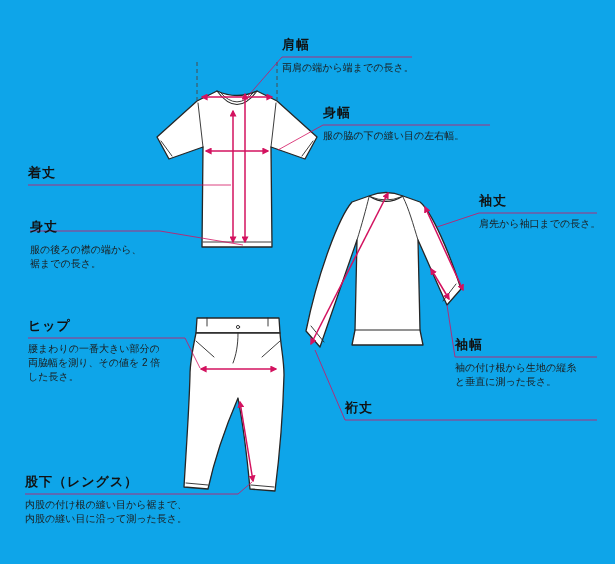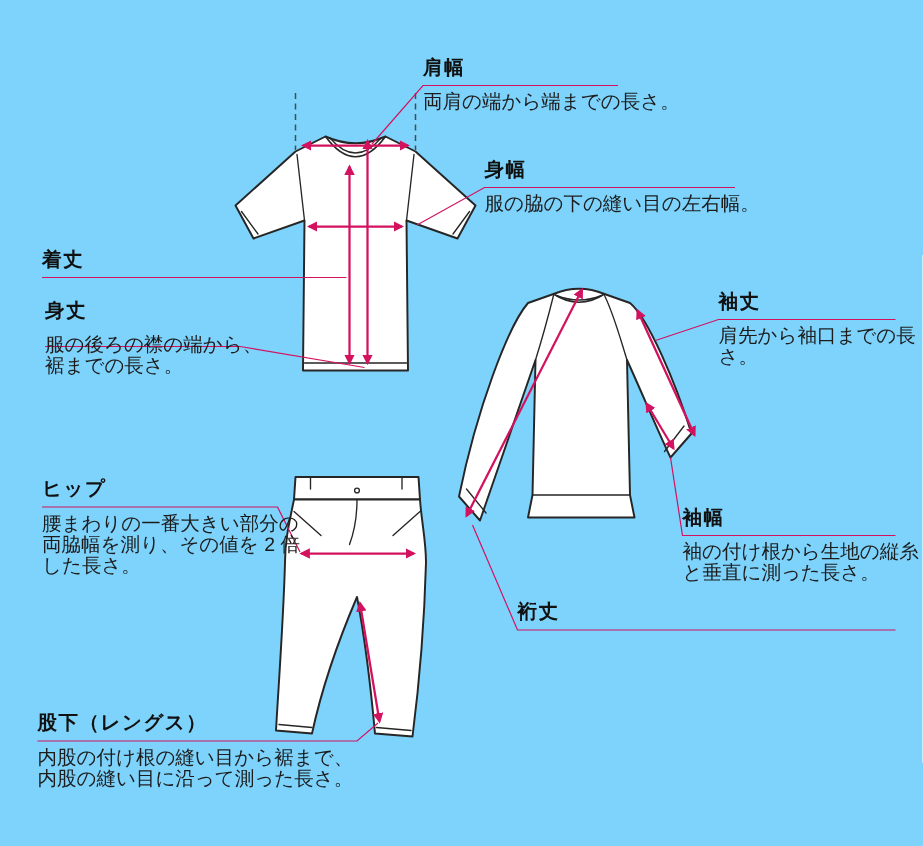--- a/index.html
+++ b/index.html
@@ -1,31 +1,31 @@
 <!DOCTYPE html>
 <html style="--accent: #d3125f; --ink: #262626;"><head>
 <meta charset="utf-8">
 <style>
   :root { --accent:#d3125f; --ink:#262626; }
   html,body { margin:0; padding:0; background:#fff; }
   .canvas {
-    position:relative; width:615px; height:564px; background:#7dd3fc;
+    position:relative; width:615px; height:564px; background:#0ea5e9;
     font-family:"Liberation Sans","DejaVu Sans",sans-serif; overflow:hidden;
   }
   svg.diagram { position:absolute; left:0; top:0; }
   .outline { fill:#fff; stroke:var(--ink); stroke-width:1.3; stroke-linejoin:round; stroke-linecap:round; }
   .line    { fill:none; stroke:var(--ink); stroke-width:1.1; stroke-linecap:round; }
   .thin    { stroke-width:0.9; }
   .dash    { fill:none; stroke:#4a4a4a; stroke-width:1; stroke-dasharray:4 3; }
   .arrow   { fill:none; stroke:var(--accent); stroke-width:1.5; }
   .leader  { fill:none; stroke:var(--accent); stroke-width:0.8; }
   .af      { fill:var(--accent); }
   .lbl { position:absolute; color:#111; }
   .lbl .t { font-size:13px; font-weight:bold; line-height:14px; letter-spacing:1px; white-space:nowrap; }
-  .lbl .d { font-size:13px; line-height:14px; margin-top:9px; white-space:pre-line; color:#1c1c1c; }
+  .lbl .d { font-size:10px; line-height:14px; margin-top:9px; white-space:pre-line; color:#1c1c1c; }
 </style>
 </head>
 <body>
 
 <div class="canvas">
 
   <svg class="diagram" width="615" height="564" viewBox="0 0 615 564">
     <defs>
       <marker id="ah" viewBox="0 0 10 10" refX="8" refY="5" markerWidth="7" markerHeight="7" orient="auto-start-reverse" markerUnits="userSpaceOnUse">
         <path d="M0 0 L10 5 L0 10 Z" class="af"></path>
@@ -101,21 +101,21 @@
 
   <div class="lbl" style="left:323px; top:106px;">
     <div class="t">身幅</div>
     <div class="d">服の脇の下の縫い目の左右幅。</div>
   </div>
 
   <div class="lbl" style="left:28px; top:166px;">
     <div class="t">着丈</div>
   </div>
 
-  <div class="lbl" style="left:30px; top:200px;">
+  <div class="lbl" style="left:30px; top:220px;">
     <div class="t">身丈</div>
     <div class="d">服の後ろの襟の端から、
 裾までの長さ。</div>
   </div>
 
   <div class="lbl" style="left:455px; top:338px;">
     <div class="t">袖幅</div>
     <div class="d">袖の付け根から生地の縦糸
 と垂直に測った長さ。</div>
   </div>

